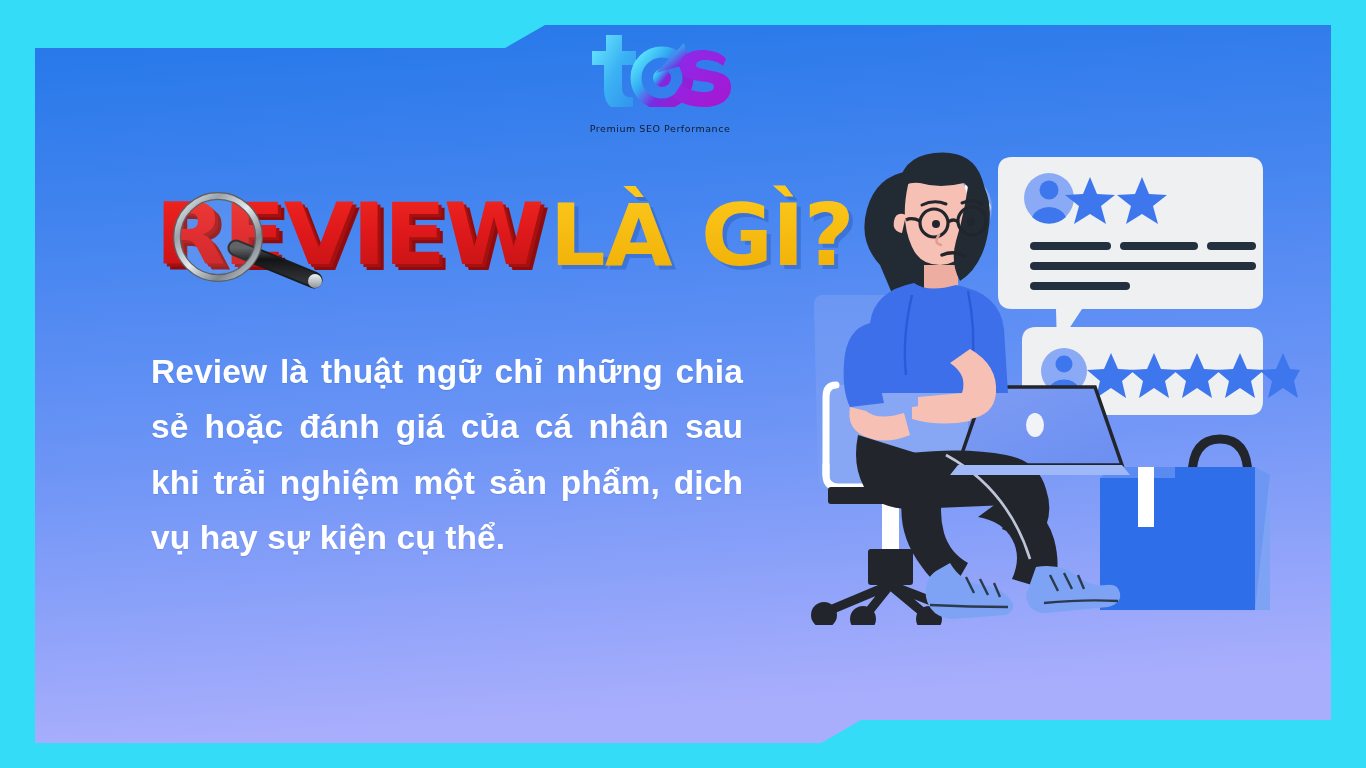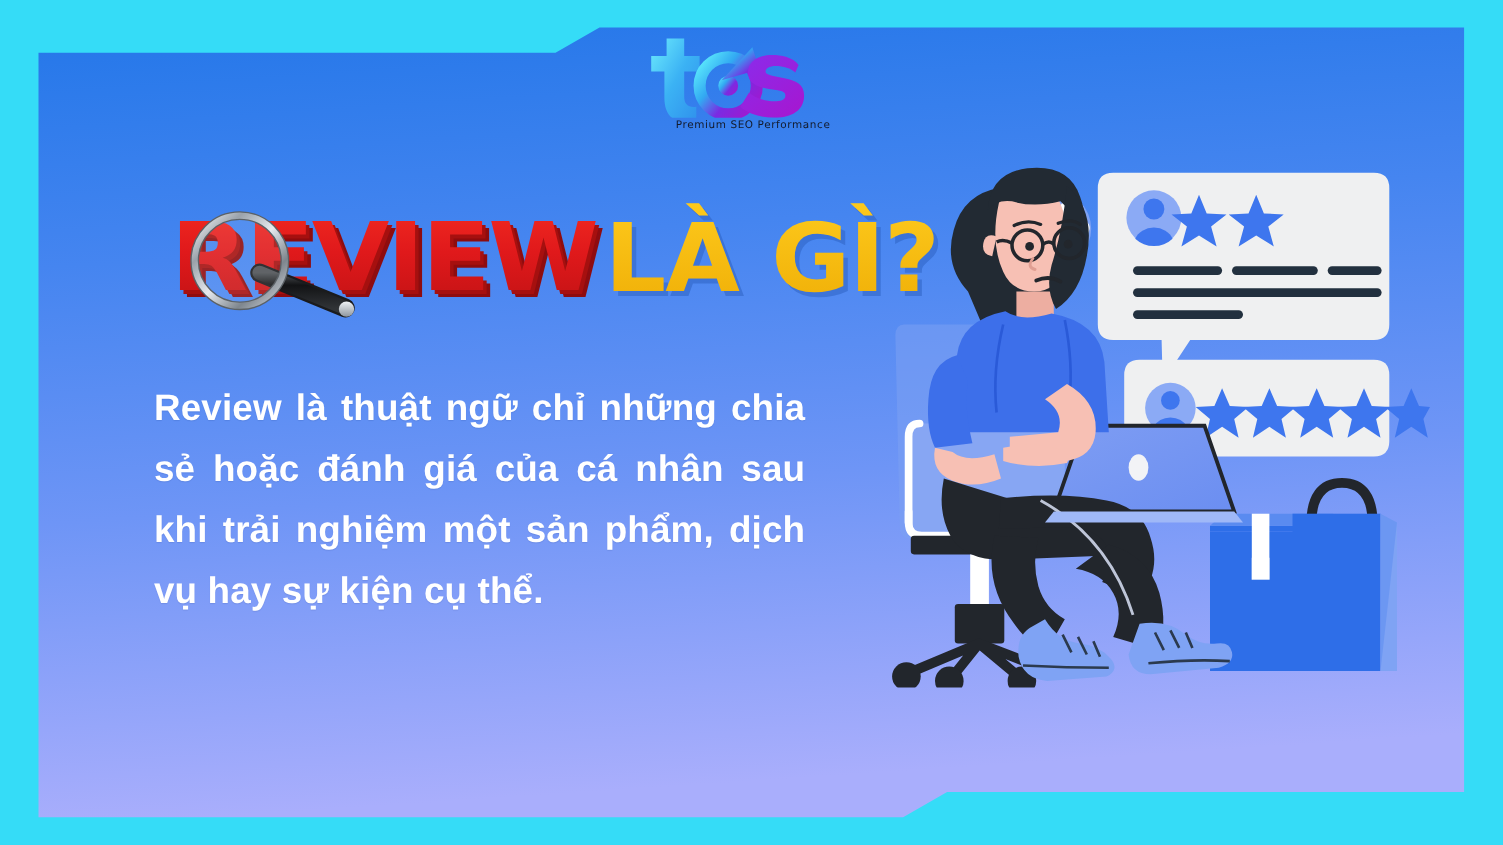--- a/index.html
+++ b/index.html
@@ -16,36 +16,35 @@
   .frame-bg{position:absolute;inset:0;background:#35DCF7;}
   .panel-svg{position:absolute;left:0;top:0;width:1366px;height:768px;}
 
   
   .logo-block{
     position:absolute;left:565px;top:33px;width:190px;height:100px;
     text-align:center;
   }
   .logo-mark{display:block;margin:0 auto;}
   .logo-tag{
-    margin-top:1px;
+    margin-top:16px;
     font-size:9.5px;letter-spacing:.55px;color:#131A2B;
     font-family:"DejaVu Sans","Liberation Sans",sans-serif;
     white-space:nowrap;
-    text-align:right;
   }
 
   
   .headline{
     position:absolute;left:150px;top:176px;width:640px;height:108px;
   }
   .headline svg{display:block;overflow:visible;}
 
   
   .body-copy{
-    position:absolute;left:140px;top:310px;width:592px;
+    position:absolute;left:151px;top:310px;width:592px;
     color:#ffffff;
     font-size:33.5px;
     font-weight:bold;
     line-height:55.5px;
     text-align:justify;
     text-align-last:left;
     letter-spacing:.1px;
     text-shadow:0 1px 1px rgba(20,40,110,.12);
   }
 

